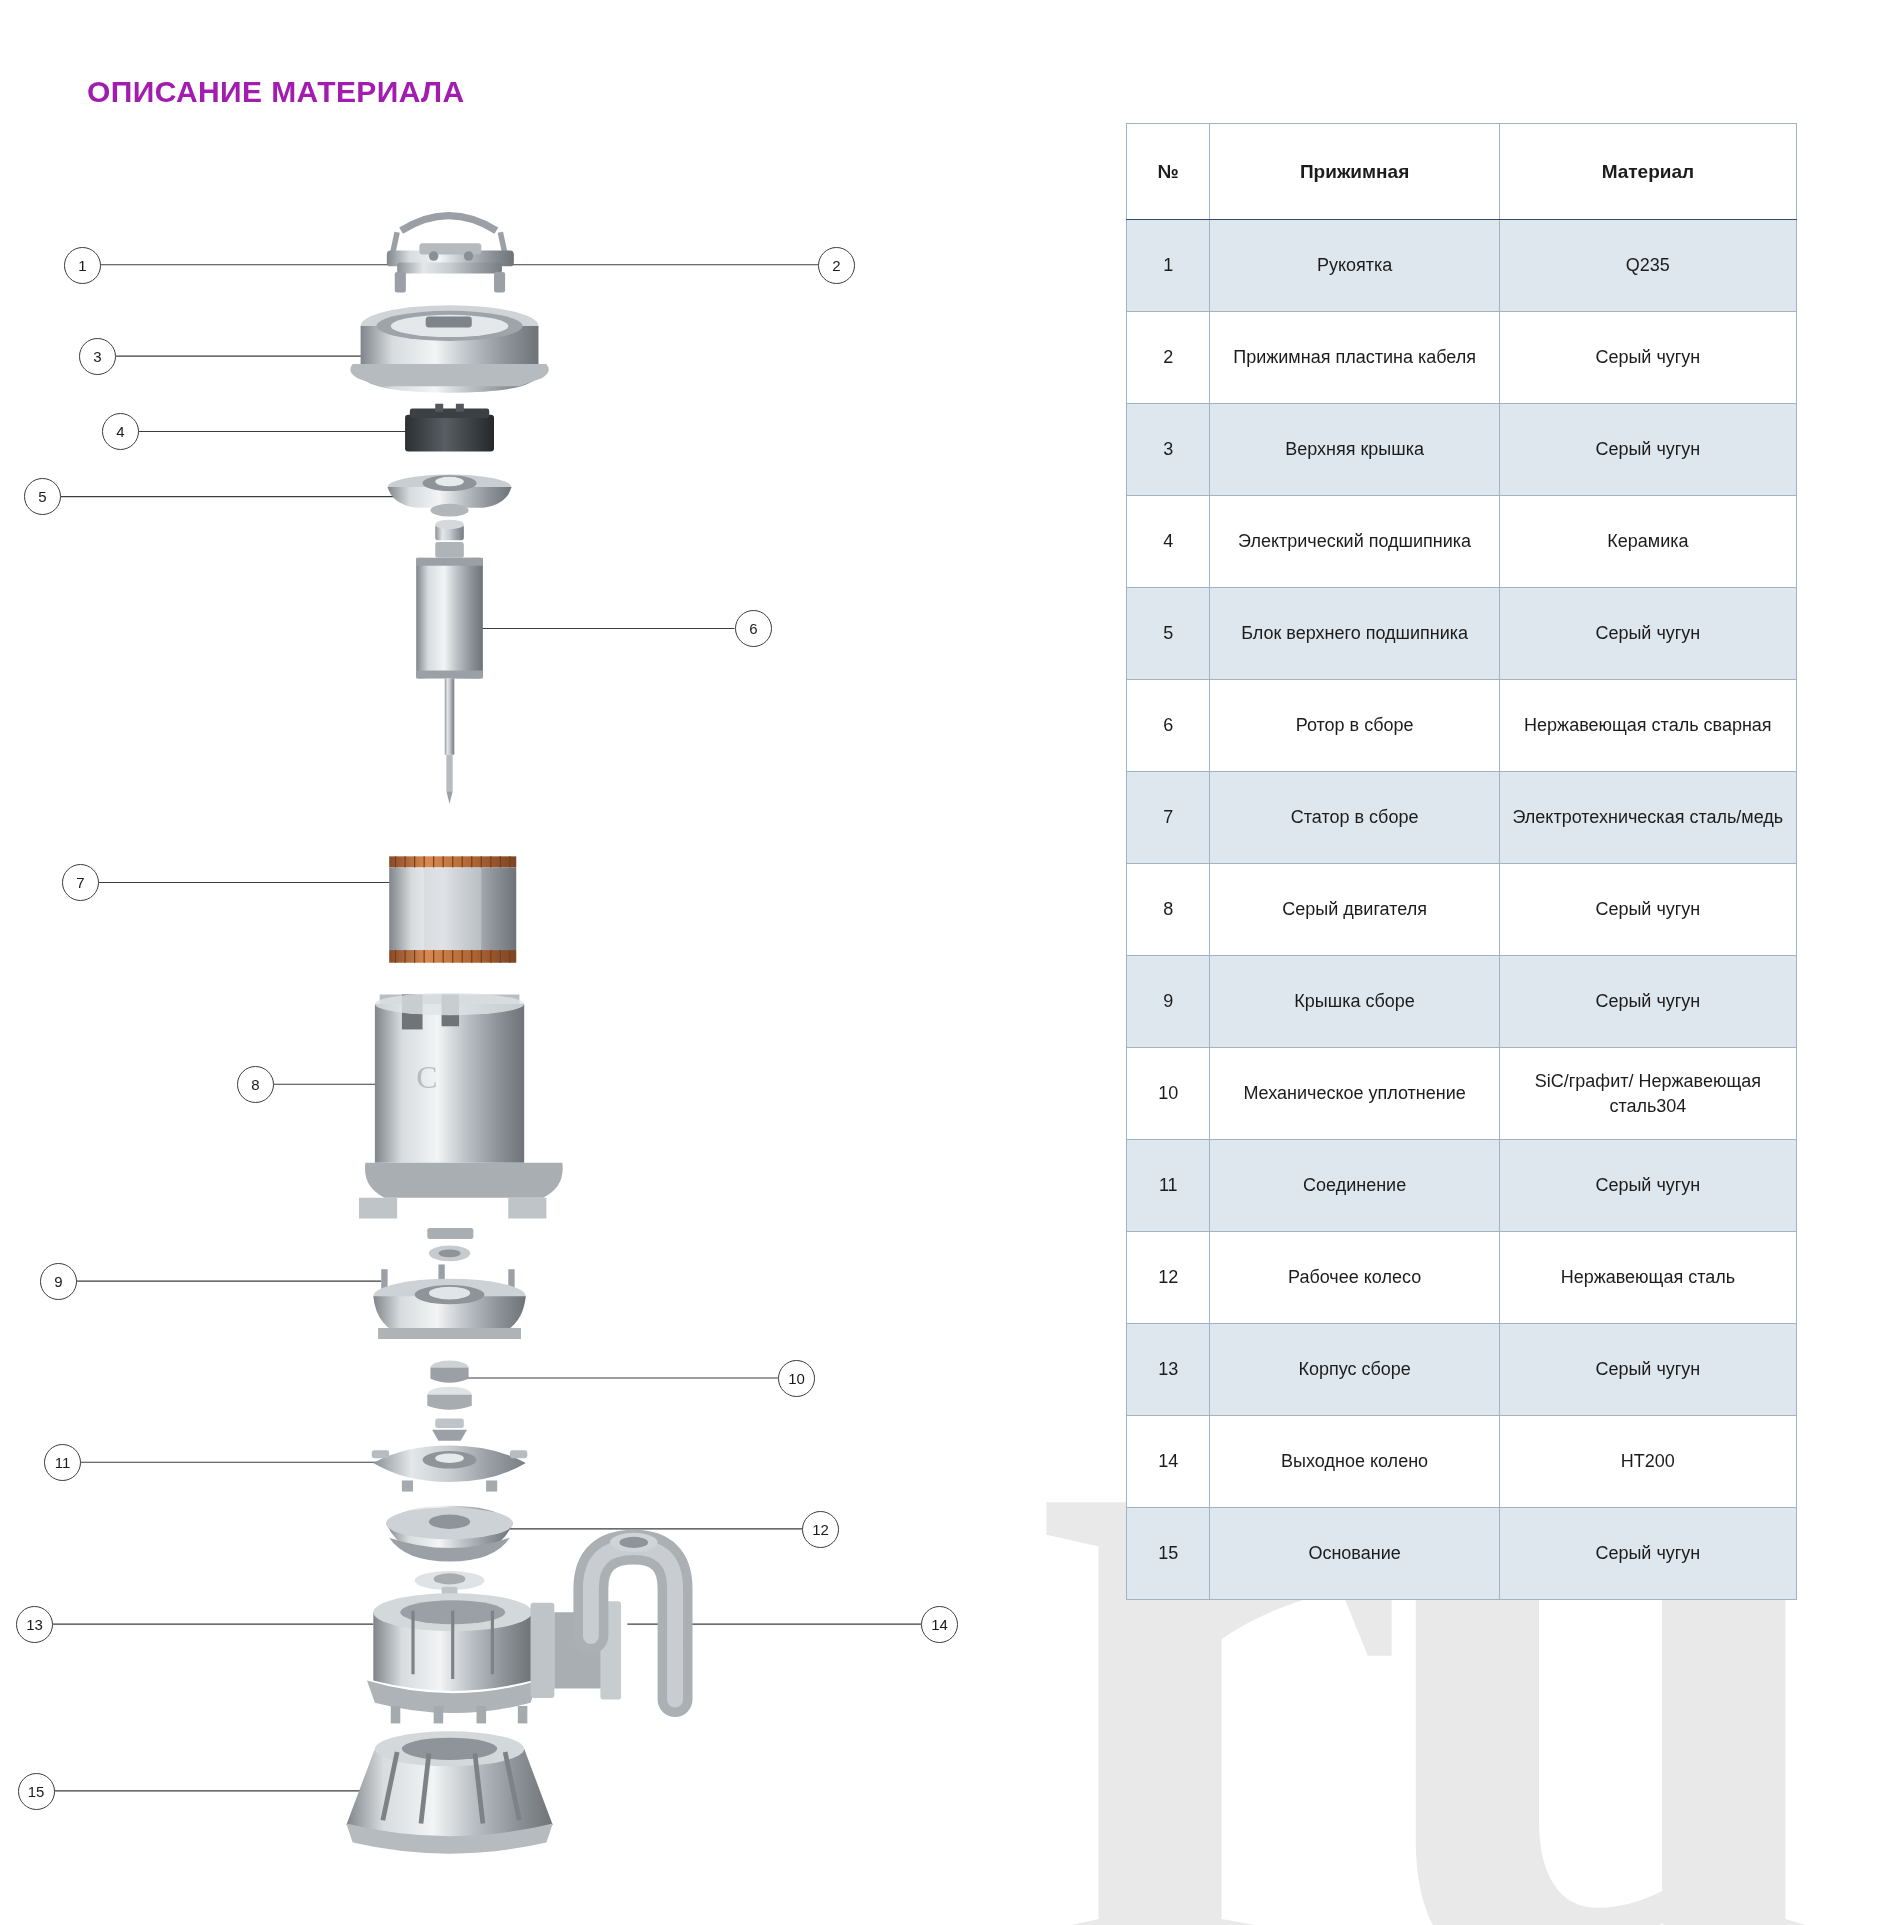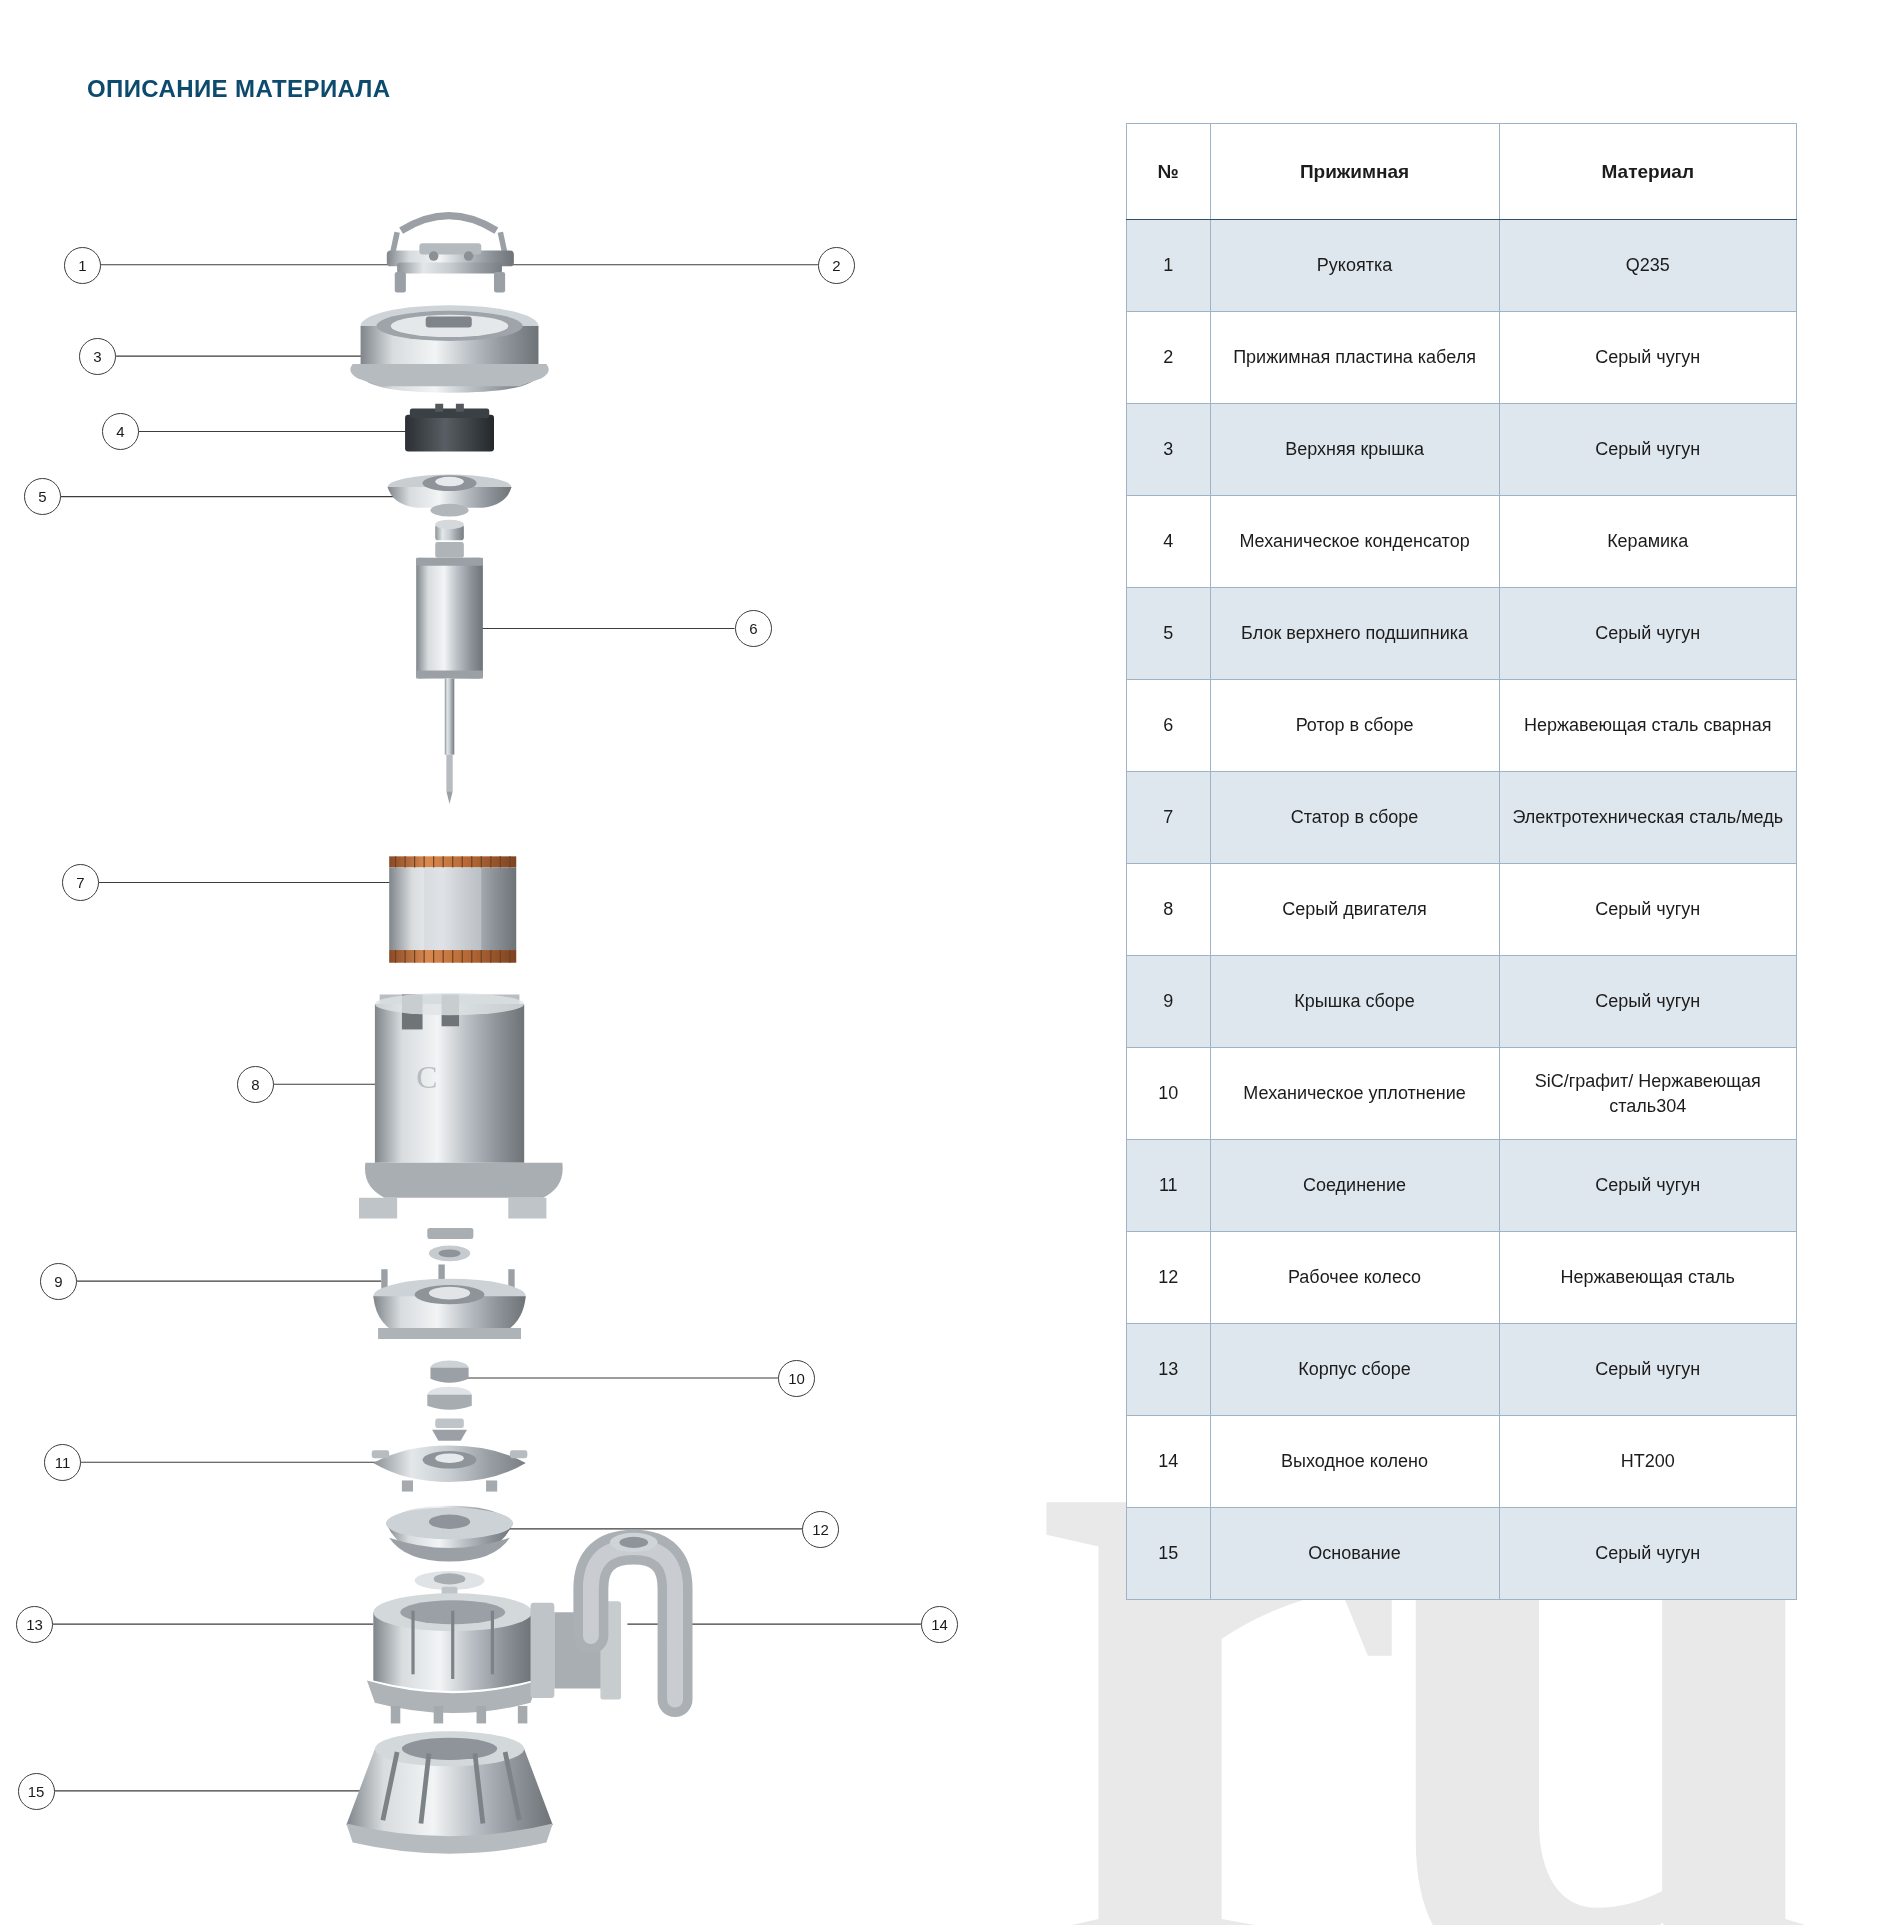--- a/index.html
+++ b/index.html
@@ -30,23 +30,23 @@
     user-select: none;
     white-space: nowrap;
     transform: scaleY(1.15);
   }
 
   
   .page-title {
     position: absolute;
     left: 87px;
     top: 75px;
-    font-size: 24px;
+    font-size: 30px;
     font-weight: 700;
-    color: #0c4a6e;
+    color: #a21caf;
     letter-spacing: 0.4px;
     z-index: 5;
   }
 
   
   .diagram {
     position: absolute;
     left: 0px;
     top: 183px;
     width: 1096px;
@@ -373,21 +373,21 @@
       <td>Прижимная пластина кабеля</td>
       <td>Серый чугун</td>
     </tr>
     <tr class="alt">
       <td>3</td>
       <td>Верхняя крышка</td>
       <td>Серый чугун</td>
     </tr>
     <tr>
       <td>4</td>
-      <td>Механическое конденсатор</td>
+      <td>Электрический подшипника</td>
       <td>Керамика</td>
     </tr>
     <tr class="alt">
       <td>5</td>
       <td>Блок верхнего подшипника</td>
       <td>Серый чугун</td>
     </tr>
     <tr>
       <td>6</td>
       <td>Ротор в сборе</td>

